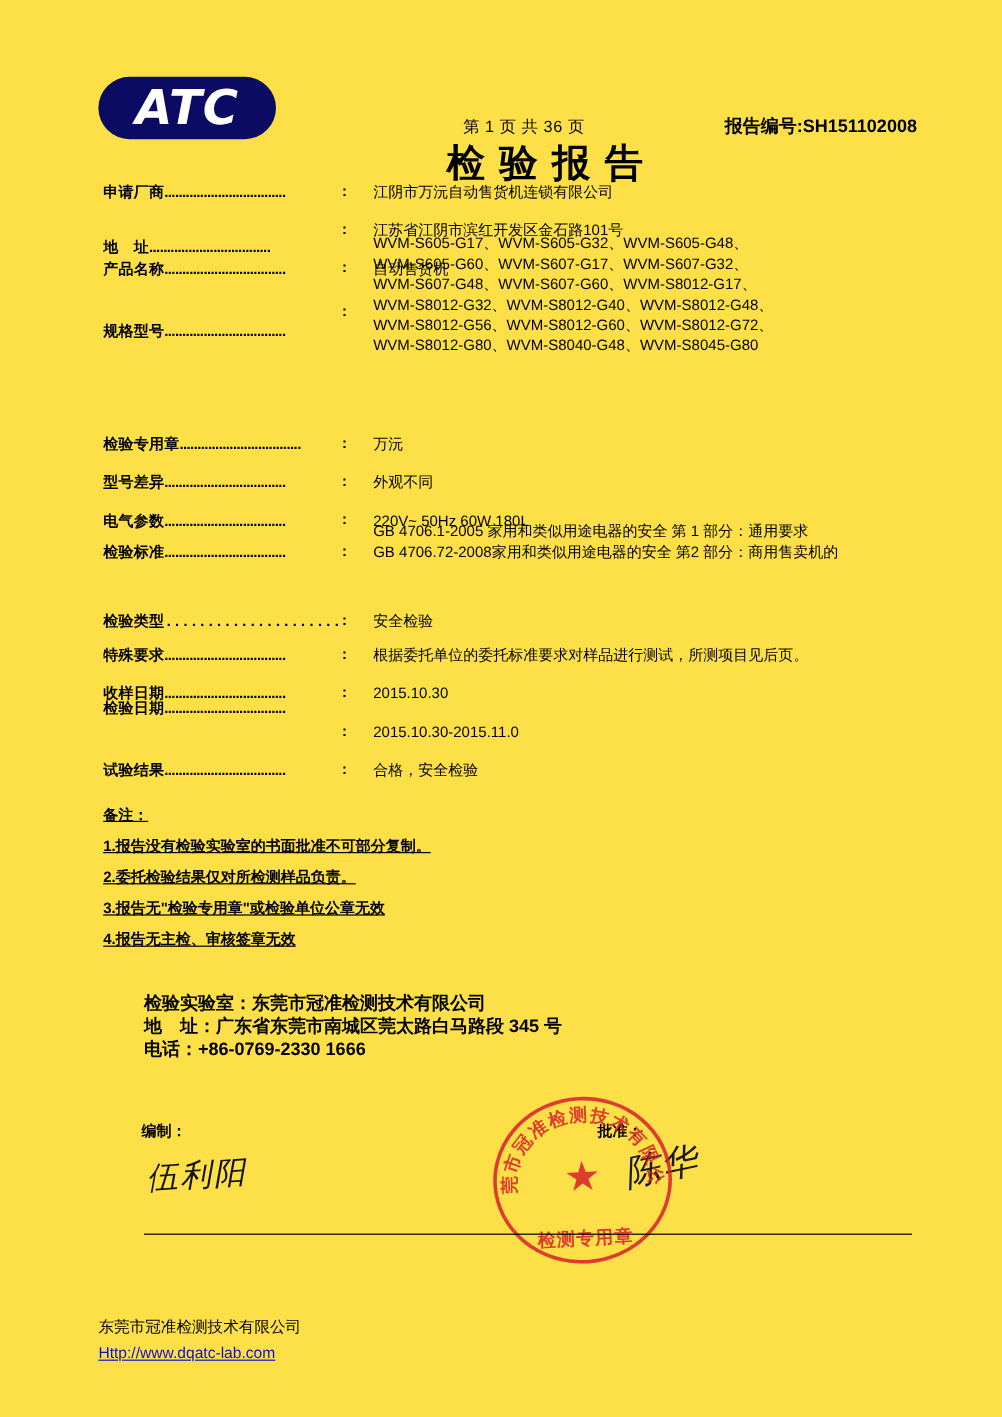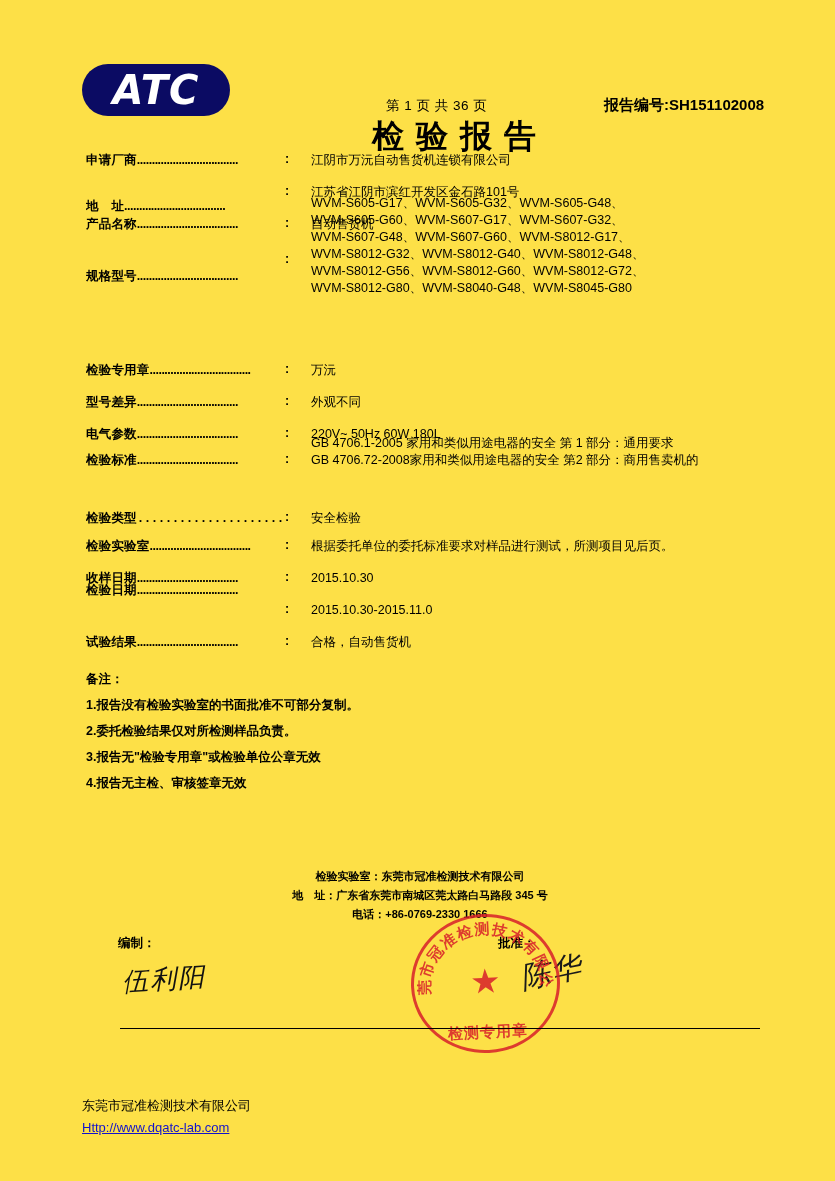--- a/index.html
+++ b/index.html
@@ -120,33 +120,31 @@
   
   .notes {
     position: absolute;
     left: 86px;
     top: 666px;
     width: 620px;
     font-size: 12.5px;
     font-weight: bold;
     line-height: 26px;
   }
-  .notes .nt { display: block; }
+  .notes .nt { display: block; text-decoration: underline; }
 
   
   .labblock {
     position: absolute;
     left: 120px;
     top: 827px;
     width: 600px;
-    text-align: center;
-    font-size: 11px;
+    font-size: 15px;
     font-weight: bold;
     line-height: 19px;
-    margin-top: 40px;
   }
   .labblock .lb { display: block; }
 
   
   .sig-left-label {
     position: absolute;
     left: 118px;
     top: 935px;
     font-size: 12.5px;
     font-weight: bold;
@@ -332,21 +330,21 @@
         </div>
       </div>
       <div class="row" style="height: 0px;">
         <div class="label" style="top: 358px; font-family: Liberation Mono, monospace;"><span>检验类型</span><span class="dots">..................................</span></div>
         <div class="colon" style="top: 358px;">:</div>
         <div class="value" style="top: 358px;">
           <span class="vline">安全检验</span>
         </div>
       </div>
       <div class="row" style="height: 0px;">
-        <div class="label" style="top: 386px;"><span>检验实验室</span><span class="dots">..................................</span></div>
+        <div class="label" style="top: 386px;"><span>特殊要求</span><span class="dots">..................................</span></div>
         <div class="colon" style="top: 386px;">:</div>
         <div class="value" style="top: 386px;">
           <span class="vline">根据委托单位的委托标准要求对样品进行测试，所测项目见后页。</span>
         </div>
       </div>
       <div class="row" style="height: 0px;">
         <div class="label" style="top: 418px;"><span>收样日期</span><span class="dots">..................................</span></div>
         <div class="colon" style="top: 418px;">:</div>
         <div class="value" style="top: 418px;">
           <span class="vline">2015.10.30</span>
@@ -356,21 +354,21 @@
         <div class="label" style="top: 430px;"><span>检验日期</span><span class="dots">..................................</span></div>
         <div class="colon" style="top: 450px;">:</div>
         <div class="value" style="top: 450px;">
           <span class="vline">2015.10.30-2015.11.0</span>
         </div>
       </div>
       <div class="row" style="height: 0px;">
         <div class="label" style="top: 482px;"><span>试验结果</span><span class="dots">..................................</span></div>
         <div class="colon" style="top: 482px;">:</div>
         <div class="value" style="top: 482px;">
-          <span class="vline">合格，自动售货机</span>
+          <span class="vline">合格，安全检验</span>
         </div>
       </div>
     </div>
 
   <div class="notes" id="notes">
       <span class="nt">备注：</span>
       <span class="nt">1.报告没有检验实验室的书面批准不可部分复制。</span>
       <span class="nt">2.委托检验结果仅对所检测样品负责。</span>
       <span class="nt">3.报告无"检验专用章"或检验单位公章无效</span>
       <span class="nt">4.报告无主检、审核签章无效</span>

